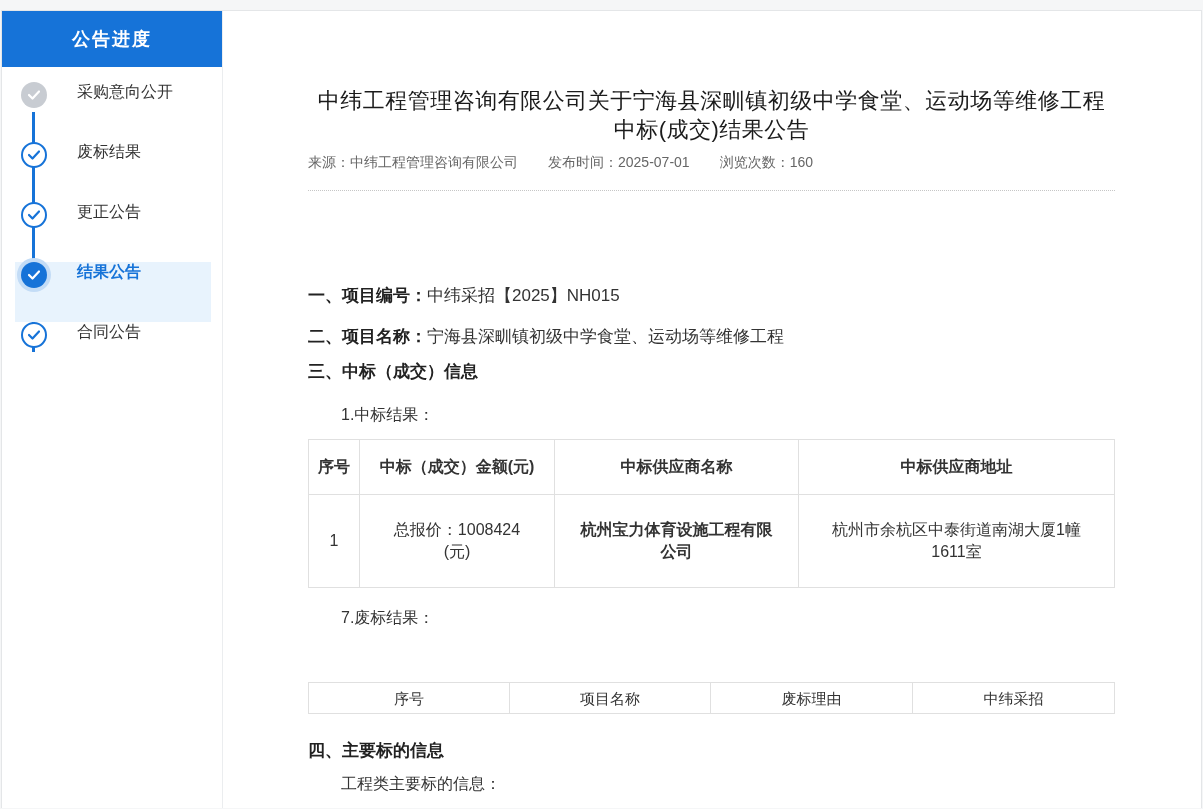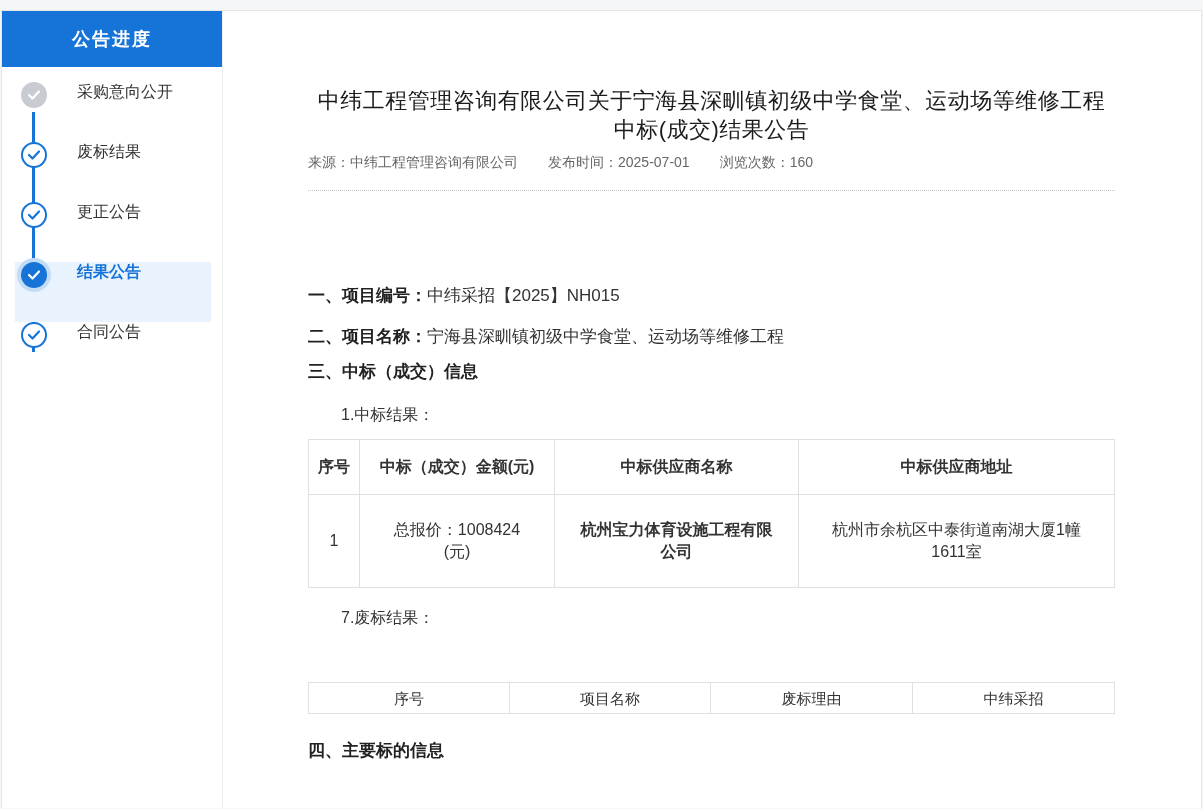--- a/index.html
+++ b/index.html
@@ -200,16 +200,17 @@
             <th>项目名称</th>
             <th>废标理由</th>
             <th>中纬采招</th>
           </tr>
         </thead>
         <tbody></tbody>
       </table>
 
       <p class="sec sec-4"><b>四、主要标的信息</b></p>
 
+      <p class="sub sub-3">工程类主要标的信息：</p>
 
     </div>
   </main>
 </div>
 
 </body></html>

